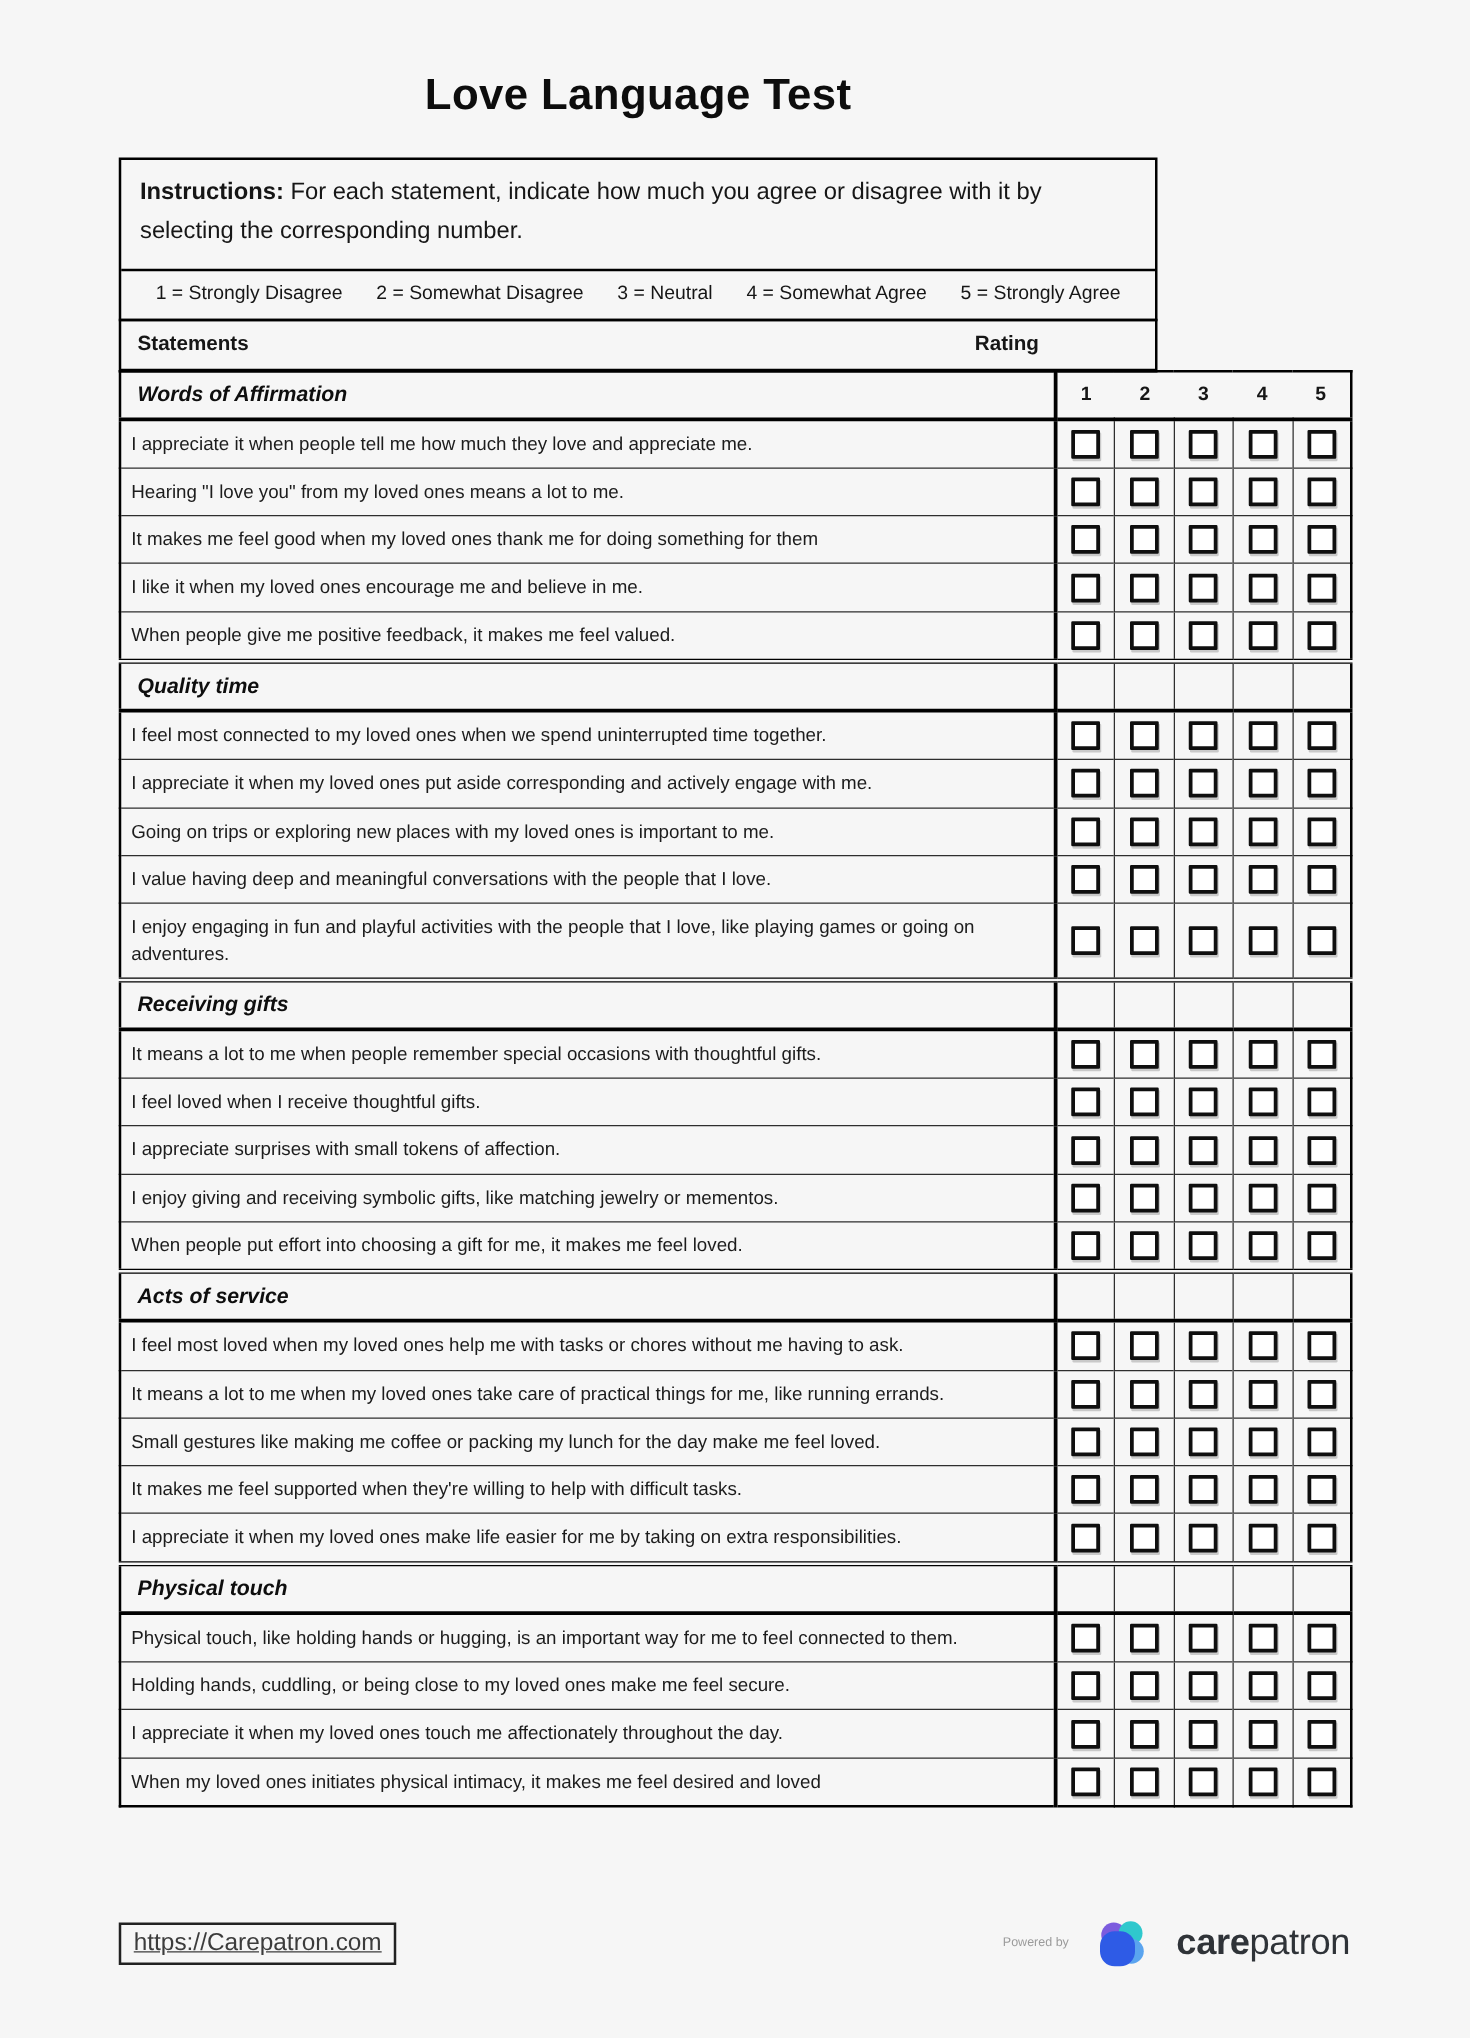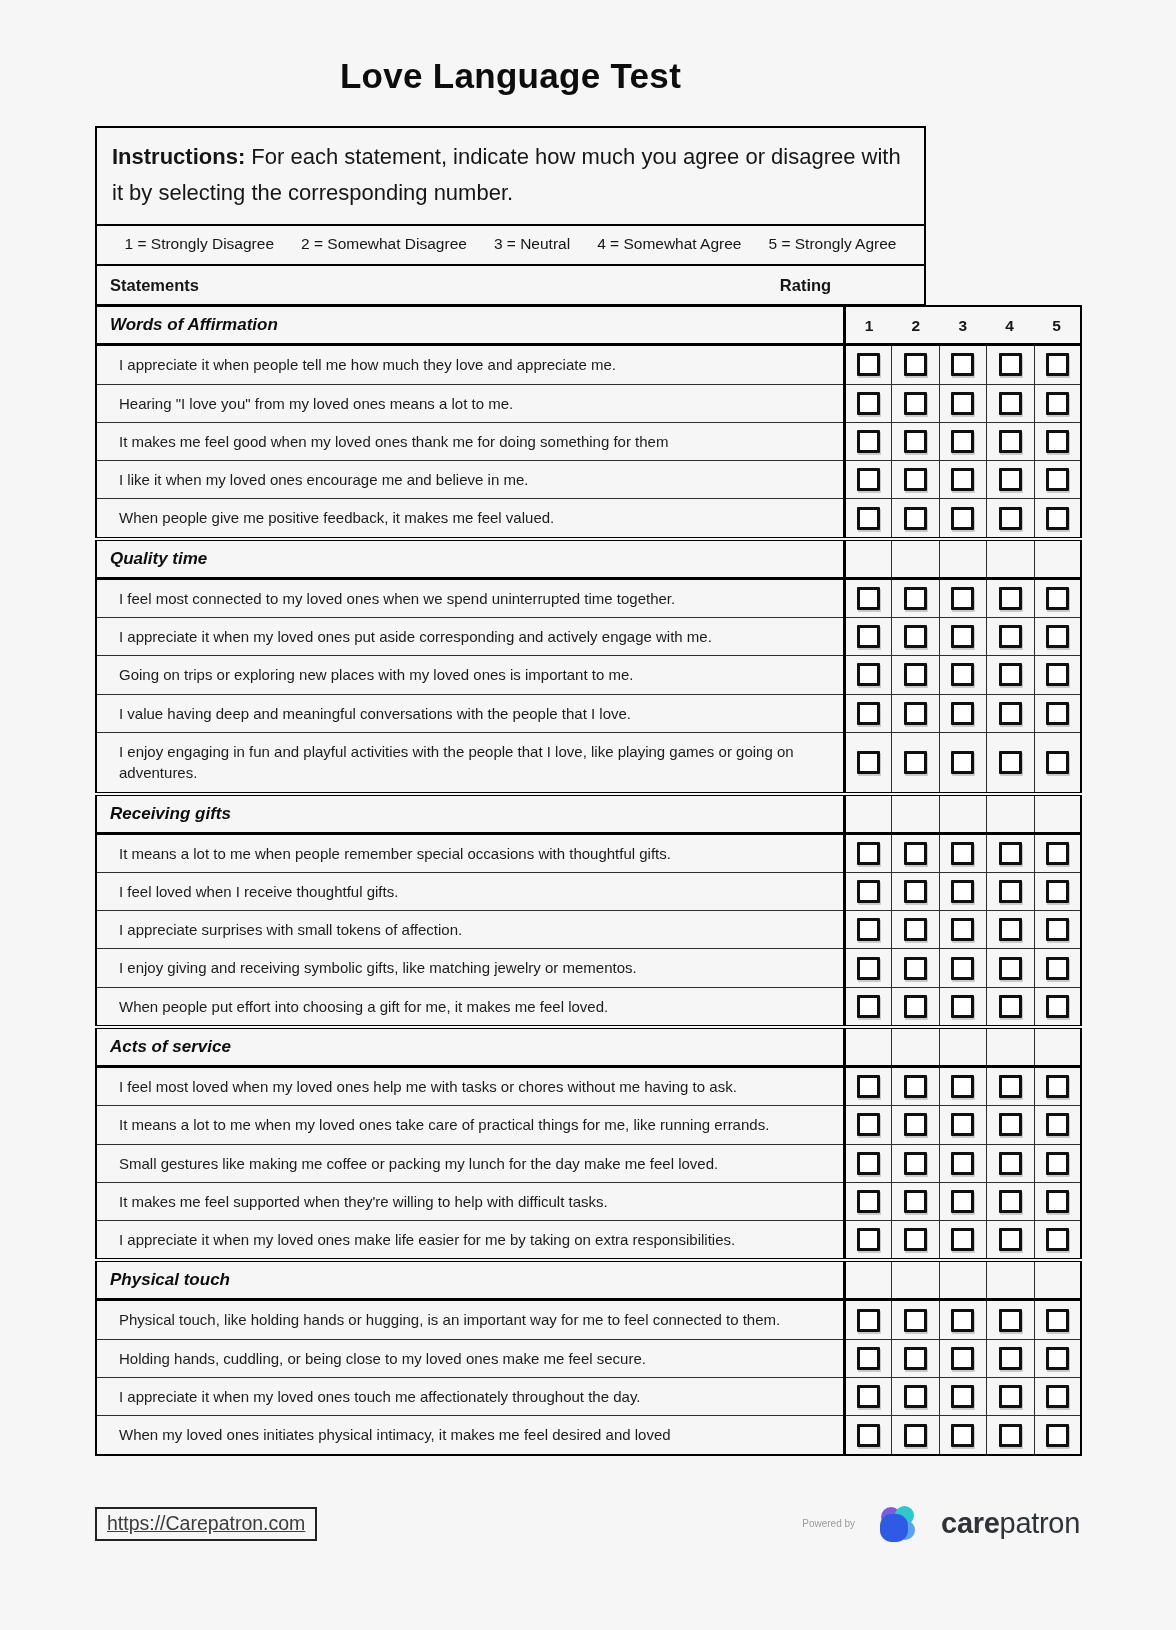--- a/index.html
+++ b/index.html
@@ -17,49 +17,49 @@
     margin: 0 0 32px 0; color: #0d0d0d; letter-spacing: .3px;
   }
   .box { border: 2px solid #000; margin-top: -2px; }
 
   
   .name-date { display: flex; height: 56px; border-bottom-width: 4px; }
   .nd-cell { flex: 1; padding: 7px 11px; font-size: 15px; cursor: text; }
   .nd-cell.name { border-right: 2px solid #000; }
 
   
-  .instr { padding: 11px 15px 14px; font-size: 22px; line-height: 1.62; }
+  .instr { padding: 11px 15px 14px; font-size: 19px; line-height: 1.62; }
   .instr .lbl { font-weight: bold; }
   .scale { display: flex; justify-content: center; gap: 27px; padding: 9px 6px 11px; border-top: 2px solid #000; font-size: 15.5px; align-items: flex-end; }
 
   
   .sr-head { display: flex; align-items: center; height: 43px; font-weight: bold; font-size: 16.5px; border-bottom-width: 3px; }
   .sr-head .st { flex: 1; padding-left: 13px; }
   .sr-head .rt { width: 237px; text-align: center; }
 
   
   table.grid { border-collapse: collapse; table-layout: fixed; width: 985px; border: 2px solid #000; margin-top: -2px; background: transparent; }
   td { vertical-align: middle; }
-  .statement-cell { border-right: 3px solid #000; border-top: 1px solid #2e2e2e; padding: 8px 22px; font-size: 15px; line-height: 1.42; color: #1c1c1c; }
+  .statement-cell { border-right: 3px solid #000; border-top: 1px solid #2e2e2e; padding: 8px 8px; font-size: 15px; line-height: 1.42; color: #1c1c1c; }
   .rate-cell { border-top: 1px solid #2e2e2e; border-left: 1px solid #2e2e2e; text-align: center; padding: 4px 0; }
   .section-cell { border-right: 3px solid #000; padding: 8px 13px; font-size: 17px; font-weight: bold; font-style: italic; color: #0e0e0e; }
   .section-row td { border-top: 4px double #000; border-bottom: 3px solid #000; }
   tbody tr:first-child td { border-top: none; }
   .numbers-cell { padding: 0; }
   .numbers-wrap { display: flex; }
   .rating-number { flex: 1; text-align: center; font-weight: bold; font-size: 15.5px; padding: 7px 0 6px; }
   .empty-cell { height: 35px; }
   .checkbox {
     display: inline-block; width: 23px; height: 23px;
     background: #ffffff; border: 3px solid #0f0f0f; border-radius: 1px;
     box-shadow: 1px 2px 0 rgba(0,0,0,.18); cursor: pointer; vertical-align: middle;
   }
 
   
-  .footer { display: flex; justify-content: space-between; align-items: center; width: 985px; margin-top: 50px; }
+  .footer { display: flex; justify-content: space-between; align-items: center; width: 985px; margin-top: 91px; }
   .link-box {
     border: 2px solid #222; padding: 3px 10px 4px; font-size: 19.5px;
     color: #3c3c3c; text-decoration: underline; cursor: pointer; background: transparent;
   }
   .powered { display: flex; align-items: center; gap: 25px; }
   .powered-label { font-size: 10px; color: #9b9b9b; }
   .logo { position: relative; width: 36px; height: 36px; }
   .logo .c { position: absolute; border-radius: 50%; }
   .logo .purple { width: 20px; height: 20px; left: 1px; top: 1px; background: #7c5cde; }
   .logo .teal { width: 19px; height: 19px; right: 2px; top: 0; background: #2fc8cd; }

